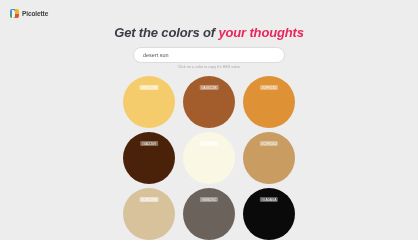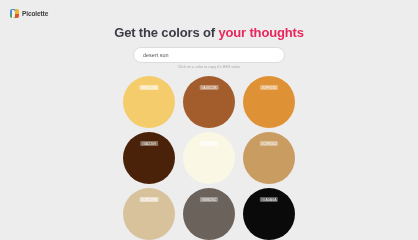--- a/index.html
+++ b/index.html
@@ -64,20 +64,21 @@
     position: absolute;
     top: 25px;
     left: 0;
     width: 100%;
     text-align: center;
     font-size: 13px;
     font-weight: bold;
     color: #3c3c46;
     letter-spacing: -0.15px;
     white-space: nowrap;
+    font-style: italic;
   }
   .headline .accent { color: #e8275c; }
 
   
   .search-wrap {
     position: absolute;
     top: 47px;
     left: 50%;
     transform: translateX(-50%);
     width: 152px;

